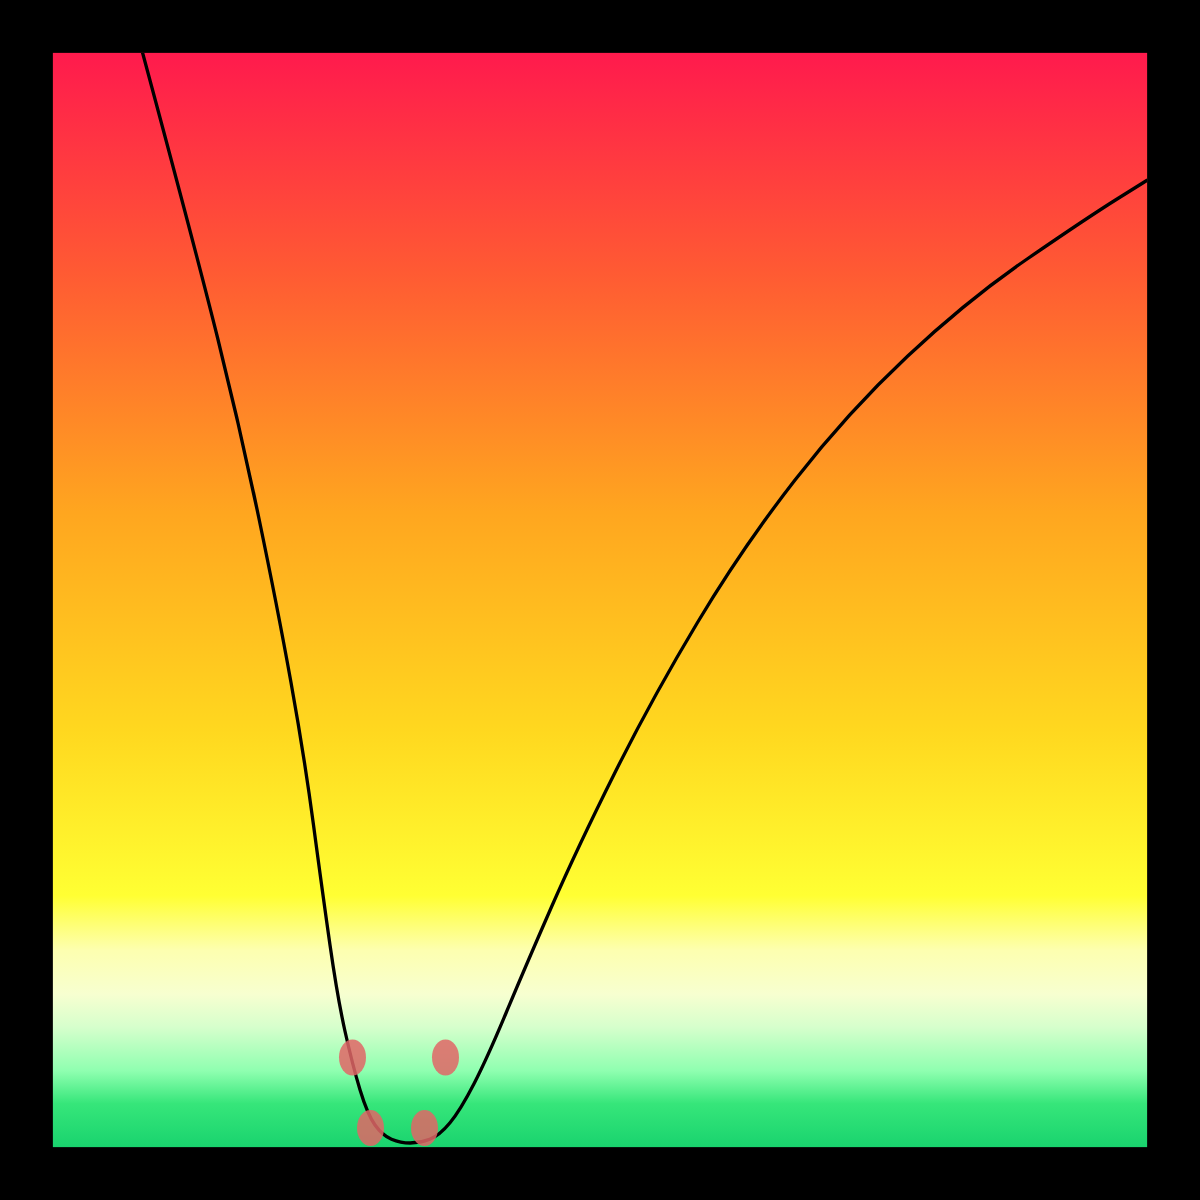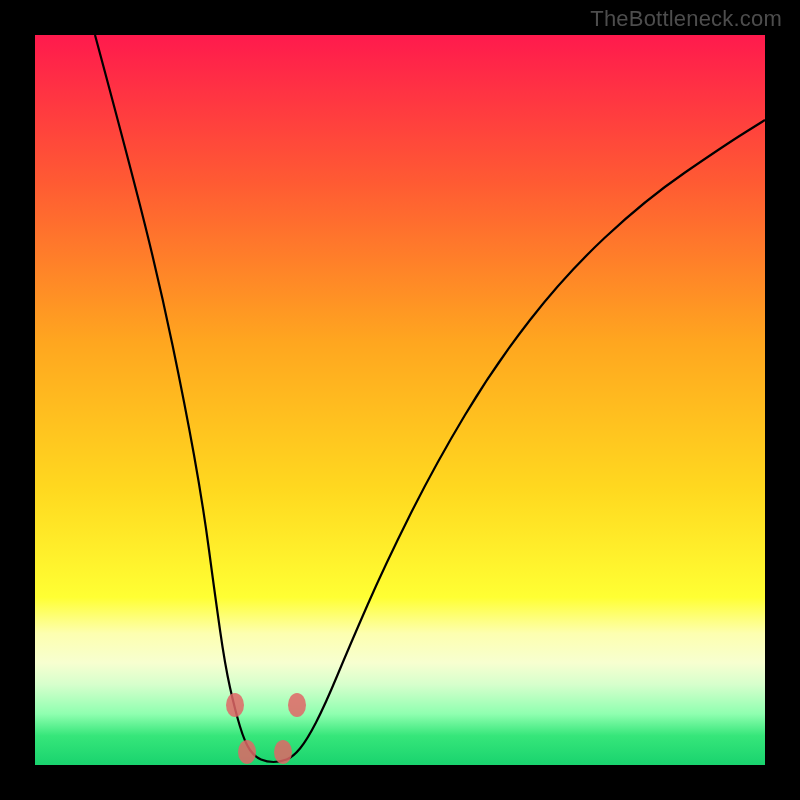--- a/index.html
+++ b/index.html
@@ -39,21 +39,20 @@
   svg {
     display: block;
     width: 100%;
     height: 100%;
   }
 </style>
 </head>
 <body>
 
 <div class="frame">
-  <div class="watermark">TheBottleneck.com</div>
   <div class="plot">
     <svg id="chart-svg" viewBox="0 0 730 730" preserveAspectRatio="none">
       <defs>
         <linearGradient id="bg-grad" x1="0" y1="0" x2="0" y2="1">
             <stop offset="0%" stop-color="#ff1a4d"></stop>
             <stop offset="20%" stop-color="#ff5a33"></stop>
             <stop offset="42%" stop-color="#ffa61f"></stop>
             <stop offset="62%" stop-color="#ffd81f"></stop>
             <stop offset="77%" stop-color="#ffff33"></stop>
             <stop offset="82%" stop-color="#fdffb0"></stop>

